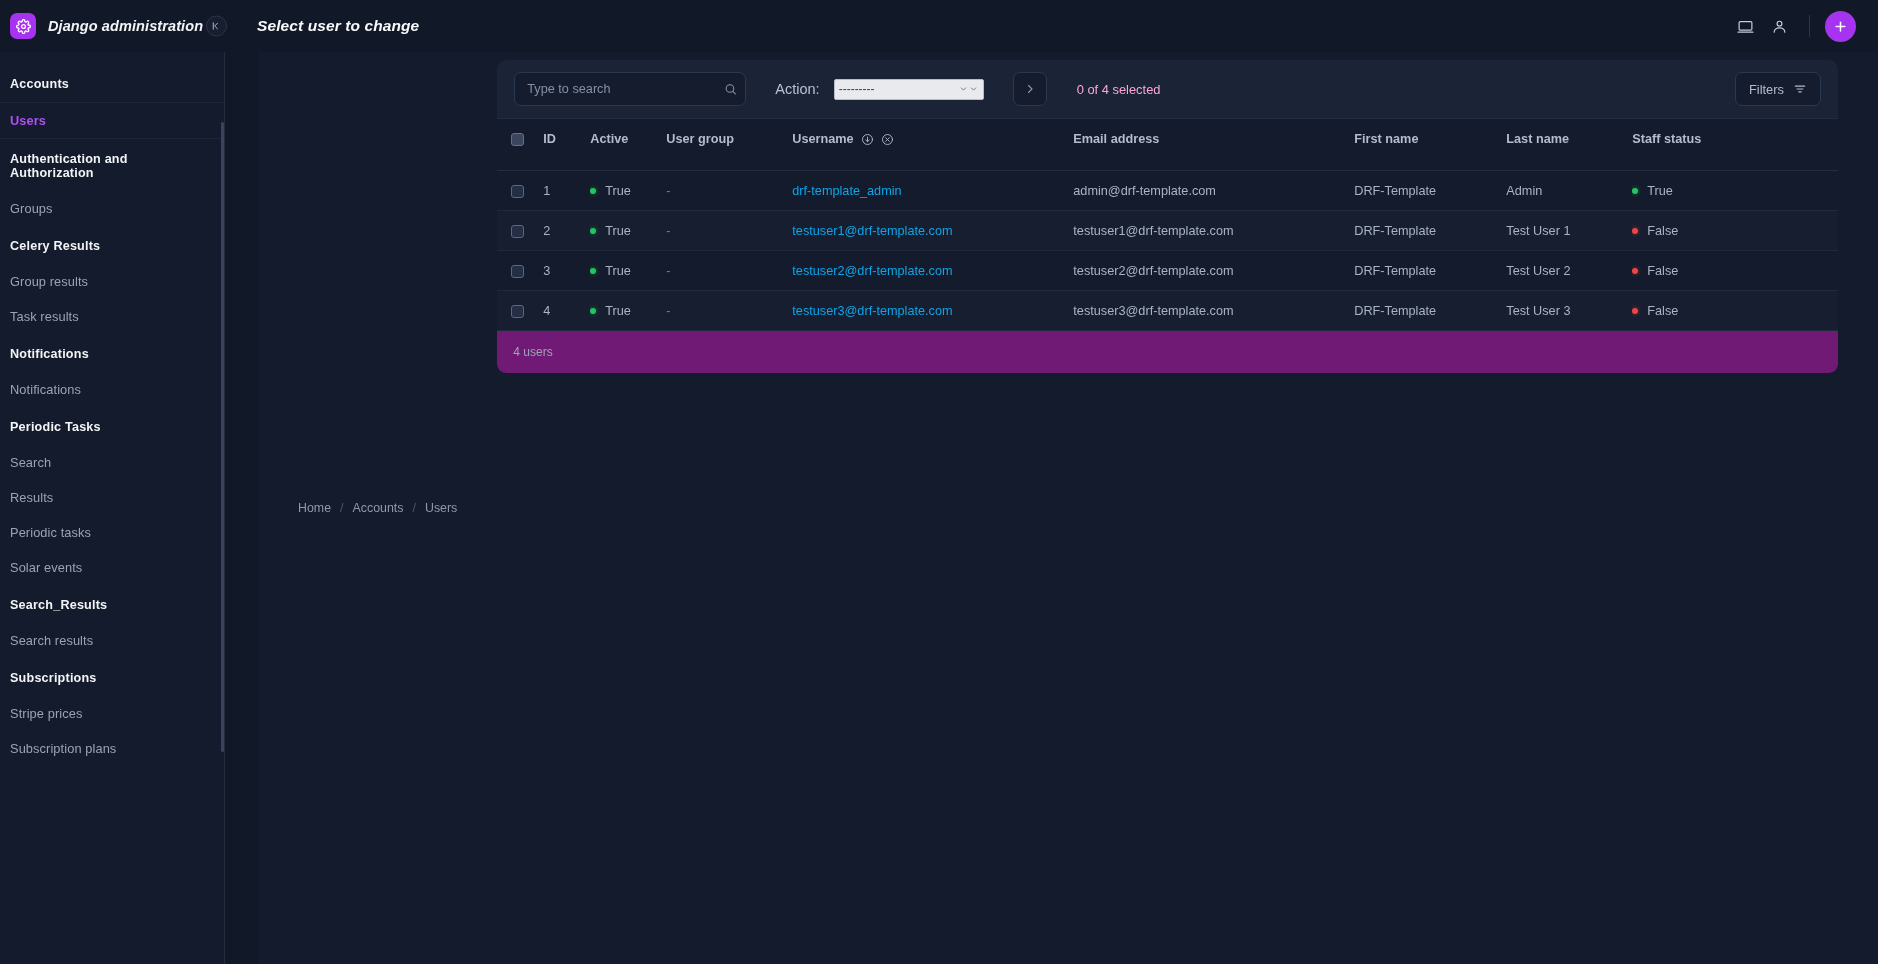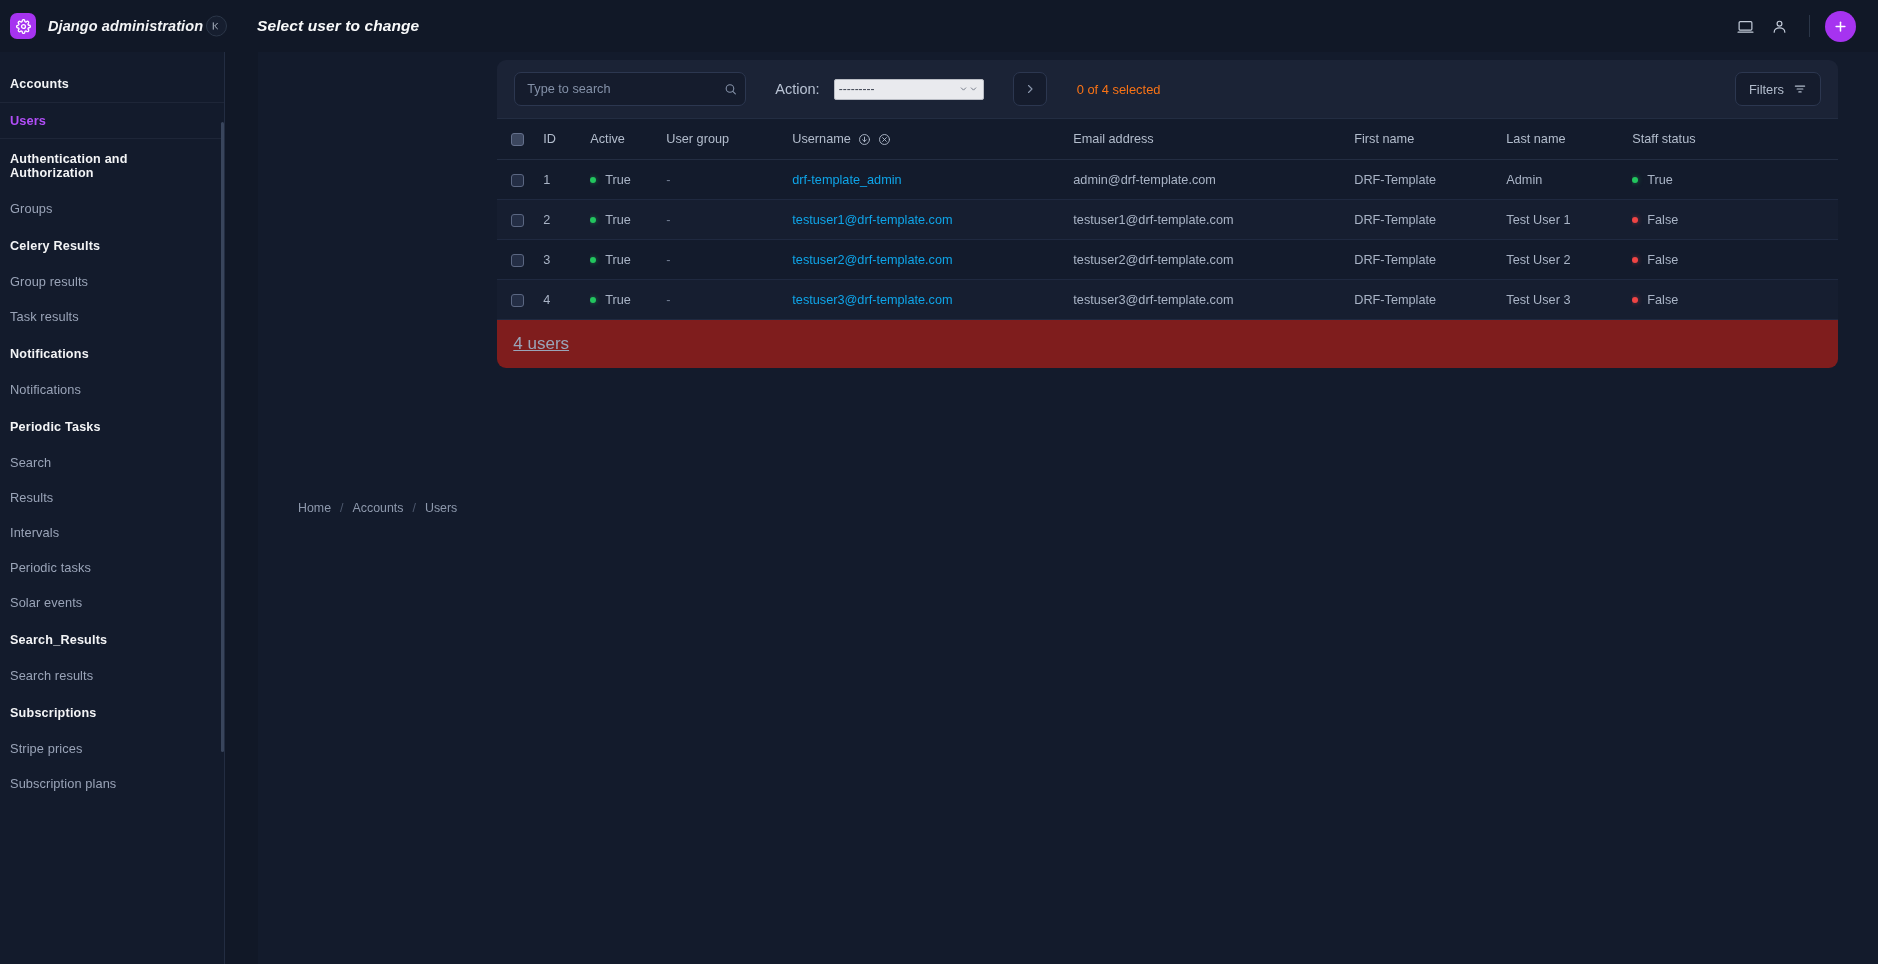--- a/index.html
+++ b/index.html
@@ -177,40 +177,40 @@
   }
   .select-caret svg { width: 9px; height: 9px; display: block; }
 
   .go-btn {
     width: 34px; height: 34px; margin-left: 15px;
     background: #151c2d; border: 1px solid #2c3750;
     border-radius: 7px; cursor: pointer;
     display: flex; align-items: center; justify-content: center;
   }
   .go-btn svg { width: 12px; height: 12px; display: block; }
-  .sel-count { color: #f97316; font-size: 12.9px; margin-left: 16px; }
+  .sel-count { color: #f9a8d4; font-size: 12.9px; margin-left: 16px; }
 
   .filters-btn {
     margin-left: auto;
     height: 34px; padding: 0 13px;
     background: #151c2d; border: 1px solid #2c3750;
     border-radius: 7px; cursor: pointer;
     display: flex; align-items: center; gap: 9px;
     color: #b3bdcd; font-size: 12.9px;
     font-family: "Liberation Sans", sans-serif;
   }
   .filters-btn svg { width: 14px; height: 14px; display: block; }
 
   
   .table-card { background: #131b2c; }
   table { width: 100%; border-collapse: collapse; table-layout: fixed; }
   thead th {
     text-align: left;
-    color: #b3bdcd; font-size: 12.7px; font-weight: 400;
-    padding: 13px 0 13px 0;
+    color: #b3bdcd; font-size: 12.7px; font-weight: 700;
+    padding: 13px 0 24px 0;
     border-top: 1px solid #232d42;
     border-bottom: 1px solid #232d42;
     white-space: nowrap;
   }
   tbody td {
     color: #a9b4c6; font-size: 12.7px;
     padding: 12px 0;
     border-bottom: 1px solid #1f2940;
     white-space: nowrap; overflow: hidden; text-overflow: ellipsis;
   }
@@ -236,24 +236,24 @@
   .sort-ic svg { width: 13px; height: 13px; display: block; }
 
   .bool { display: inline-flex; align-items: center; gap: 9px; }
   .dot { width: 6px; height: 6px; border-radius: 50%; display: inline-block; }
   .dot-true { background: #22c55e; box-shadow: 0 0 5px #22c55e88; }
   .dot-false { background: #ef4444; box-shadow: 0 0 5px #ef444488; }
   .muted { color: #737f95; }
   .link-cell { color: #0ea5e9; text-decoration: none; cursor: pointer; margin-top: 48px; }
 
   .table-footer {
-    background: #7f1d1d;
+    background: #701a75;
     border-radius: 0 0 9px 9px;
     padding: 14px 16px;
-    color: #9aa5b9; font-size: 17px; text-decoration: underline;
+    color: #9aa5b9; font-size: 12px;
   }
 </style>
 </head>
 <body>
 
 <div class="topbar">
   <div class="brand">
     <span class="logo-tile">
       <svg viewBox="0 0 24 24" fill="none" stroke="#ffffff" stroke-width="2.1" stroke-linecap="round" stroke-linejoin="round">
         <circle cx="12" cy="12" r="3.1"></circle>
@@ -318,21 +318,20 @@
 
     <div class="nav-group">
       <div class="nav-group-title">Notifications</div>
       <a class="nav-item">Notifications</a>
     </div>
 
     <div class="nav-group">
       <div class="nav-group-title">Periodic Tasks</div>
       <a class="nav-item">Search</a>
       <a class="nav-item">Results</a>
-      <a class="nav-item">Intervals</a>
       <a class="nav-item">Periodic tasks</a>
       <a class="nav-item">Solar events</a>
     </div>
 
     <div class="nav-group">
       <div class="nav-group-title">Search_Results</div>
       <a class="nav-item">Search results</a>
     </div>
 
     <div class="nav-group">

